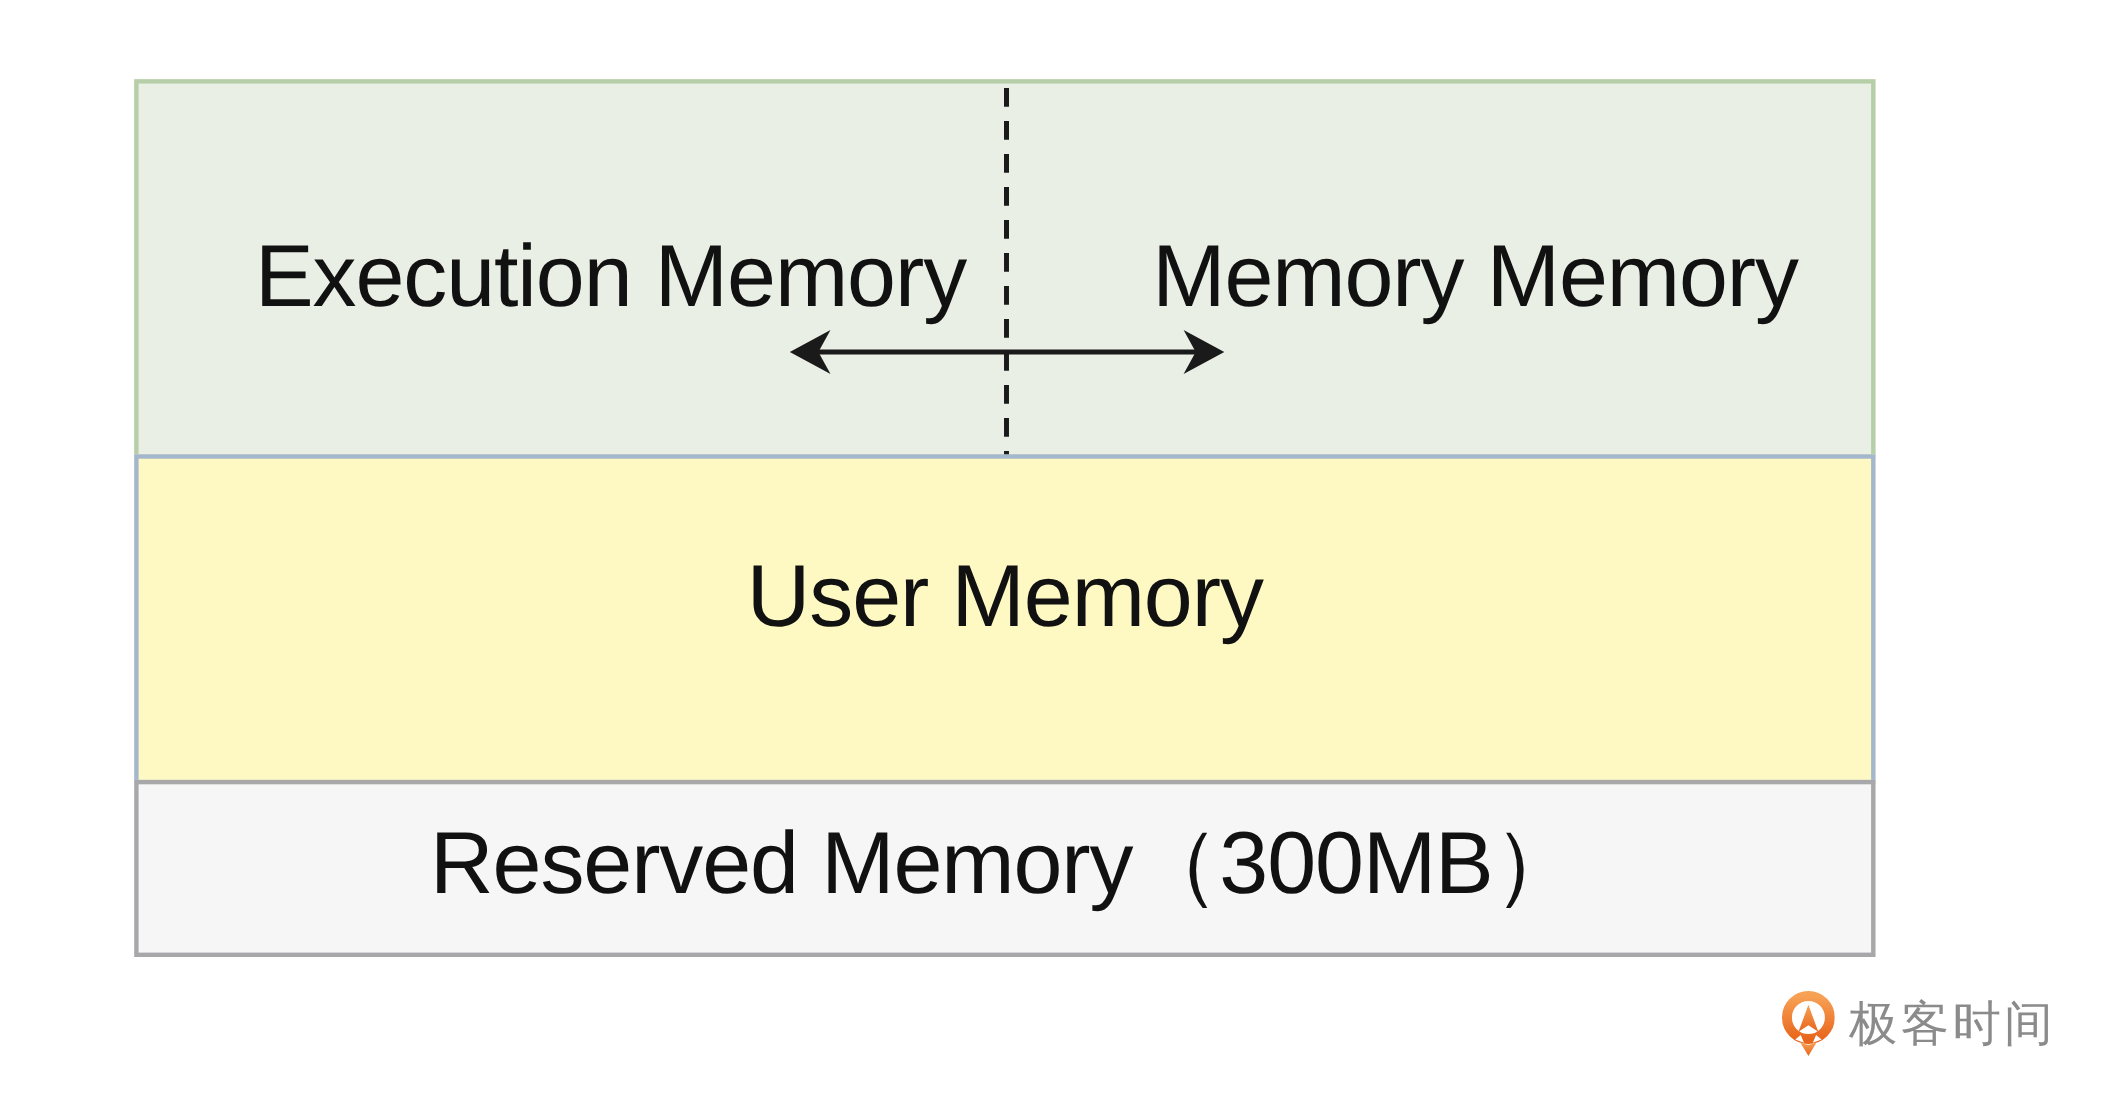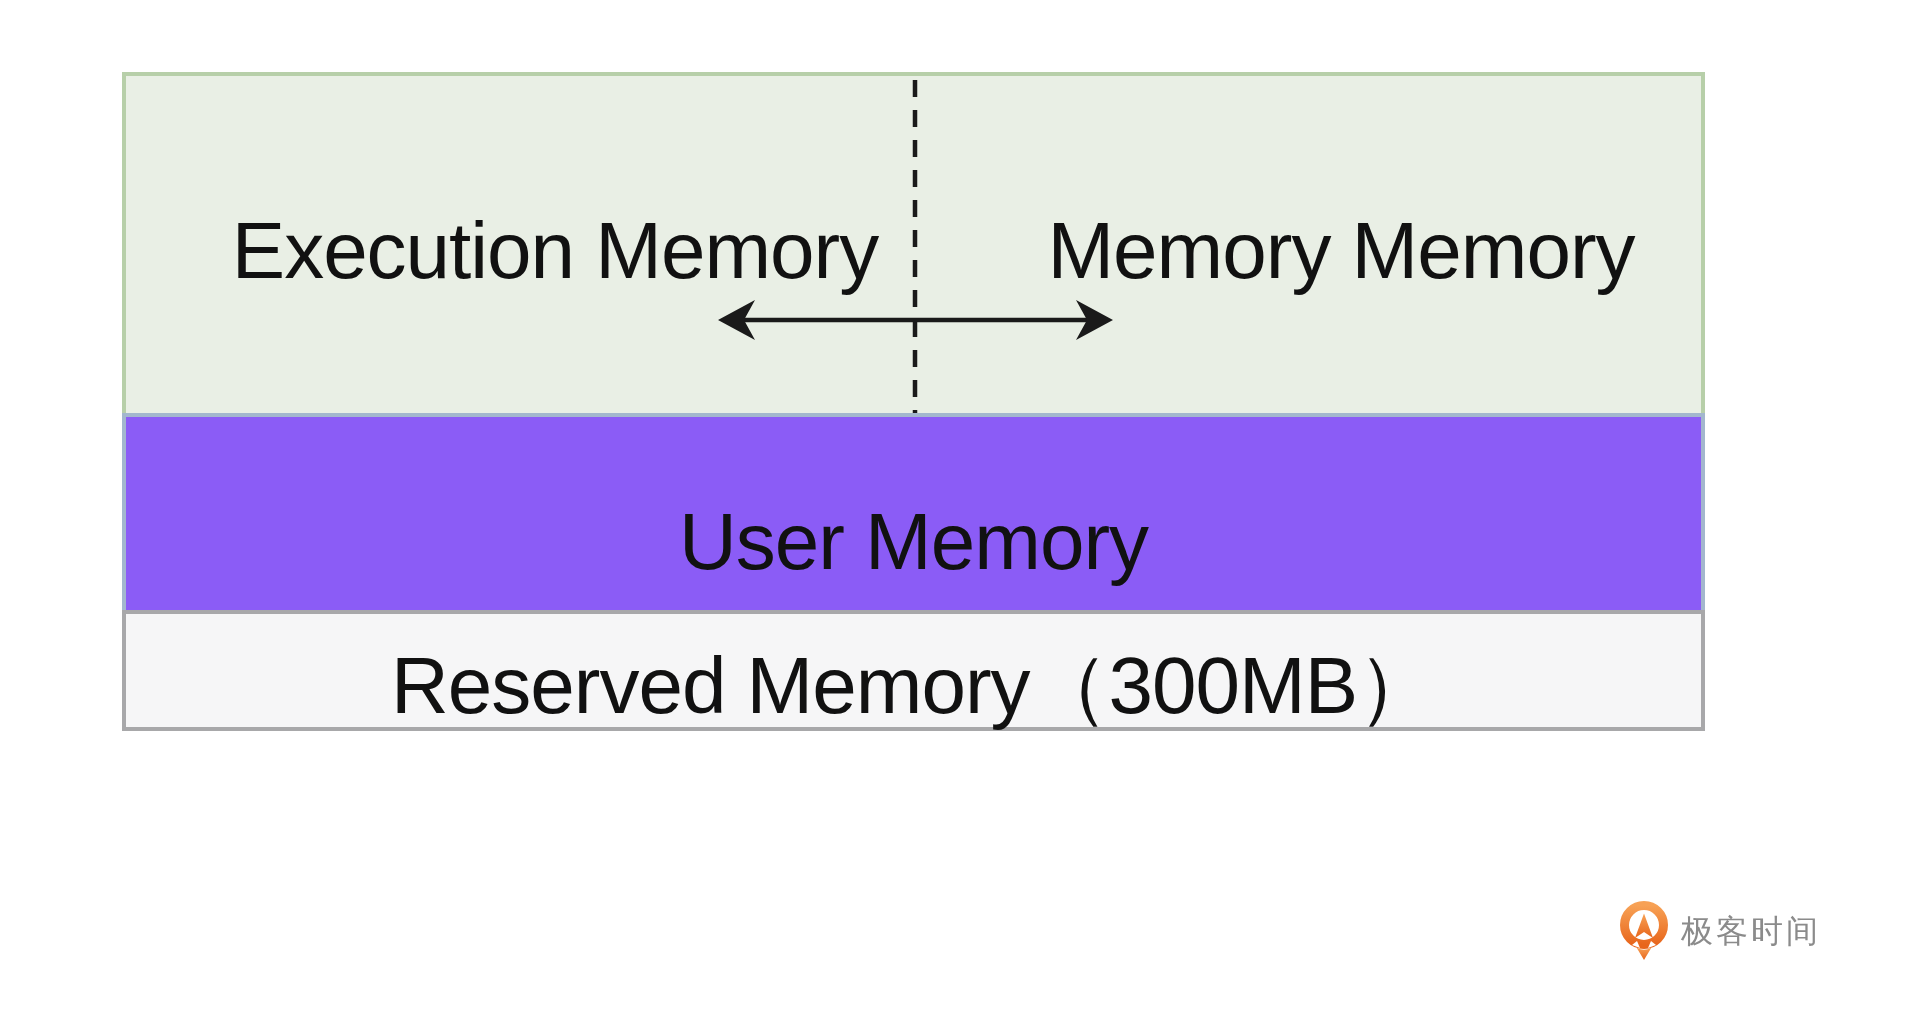--- a/index.html
+++ b/index.html
@@ -18,27 +18,27 @@
     width: 1583px; height: 740px;
   }
   .section { position: relative; width: 100%; }
   .sec-unified {
     height: 345px;
     background: #e9efe5;
     border: 4px solid #b7cfa9;
     z-index: 1;
   }
   .sec-user {
-    height: 201px; margin-top: -4px;
-    background: #8b5cf6;
+    height: 300px; margin-top: -4px;
+    background: #fef9c3;
     border: 4px solid #a3b7ce;
     z-index: 2;
   }
   .sec-reserved {
-    height: 121px; margin-top: -4px;
+    height: 161px; margin-top: -4px;
     background: #f6f6f7;
     border: 4px solid #a8a8aa;
     z-index: 3;
   }
   .mem-label {
     position: absolute;
     transform: translate(-50%, -50%);
     font-size: 80px;
     font-weight: 400;
     letter-spacing: -1px;
@@ -61,21 +61,21 @@
   
   .logo {
     position: absolute;
     left: 1620px; top: 901px;
     display: flex;
     align-items: center;
     gap: 13px;
   }
   .logo-icon { width: 48px; height: 60px; display: block; }
   .logo-text {
-    font-size: 32px;
+    font-size: 44px;
     color: #8b8b8b;
     letter-spacing: 3px;
     white-space: nowrap;
     line-height: 1;
   }
 </style>
 </head>
 <body>
 
 <div class="page">

